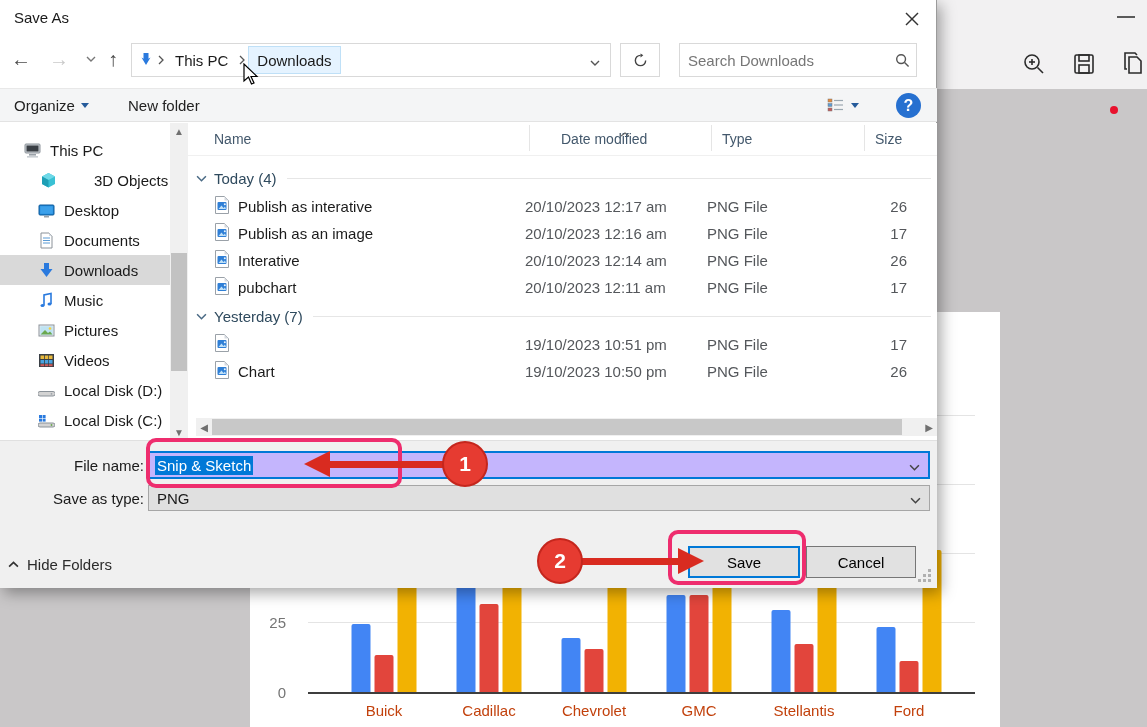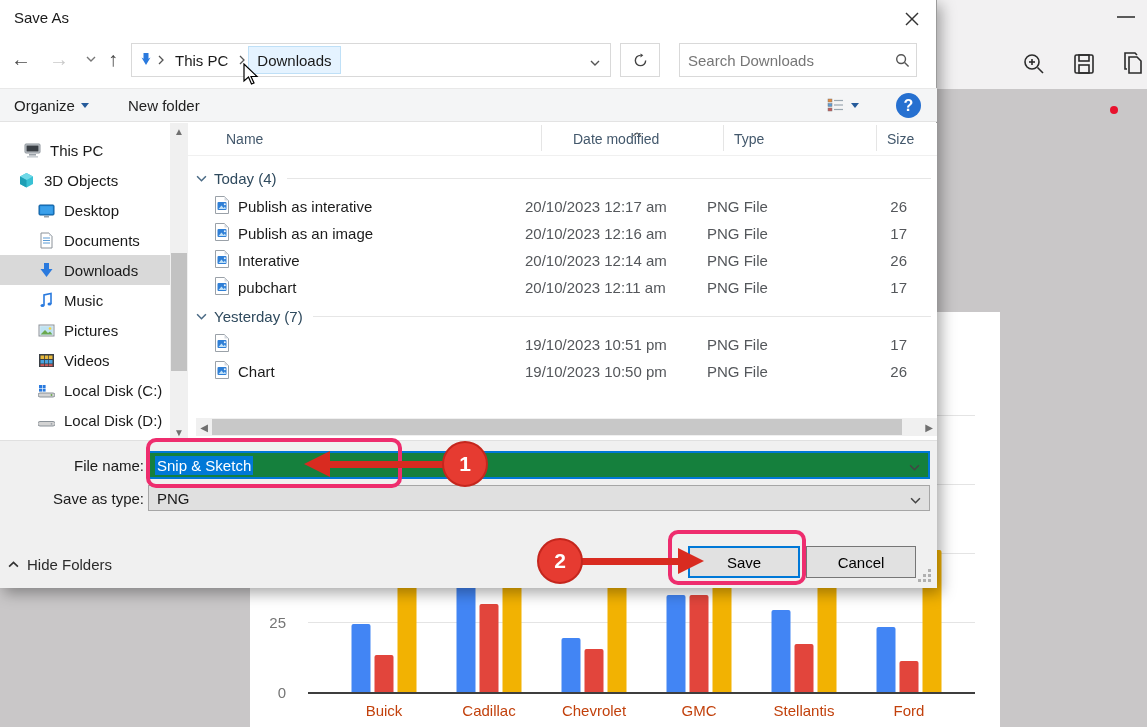--- a/index.html
+++ b/index.html
@@ -51,21 +51,21 @@
   .side-item { height:30px; display:flex; align-items:center; cursor:pointer; white-space:nowrap; }
   .side-item .lbl { margin-left:9px; }
   .side-item.sel { background:#d9d9d9; }
   .side-ico { width:17px; height:17px; flex:0 0 17px; display:flex; }
 
   .vscroll { position:absolute; left:170px; top:0; width:18px; height:317px; background:#f0f0f0; }
   .vscroll .arr { position:absolute; left:0; width:18px; height:16px; display:flex; align-items:center; justify-content:center; color:#707070; font-size:10px; }
   .vthumb { position:absolute; left:1px; width:16px; background:#c2c2c2; }
 
   .filearea { position:absolute; left:188px; top:0; width:749px; height:317px; }
-  .lheader { position:absolute; left:0; top:0; width:749px; height:32px; color:#43586c; font-size:14px;margin-left:12px; }
+  .lheader { position:absolute; left:0; top:0; width:749px; height:32px; color:#43586c; font-size:14px; }
   .lheader .col { position:absolute; top:8px; }
   .col-sep { position:absolute; top:2px; width:1px; height:26px; background:#e5e5e5; }
   .sort-chev { position:absolute; left:432px; top:1px; color:#6b6b6b; }
   .hdr-rule { position:absolute; left:0; top:32px; width:749px; height:1px; background:#f0f0f0; }
 
   .rows { position:absolute; left:0; top:40px; width:749px; }
   .group-hd { height:30px; display:flex; align-items:center; color:#2f4a5e; }
   .group-hd .gchev { width:26px; color:#4a6a85; display:flex; justify-content:center; }
   .group-hd .grule { flex:1; height:1px; background:#e6e6e6; margin:0 6px 0 10px; }
   .frow { height:27px; display:grid; grid-template-columns: 337px 182px 142px 58px; align-items:center; cursor:default; }
@@ -73,21 +73,21 @@
   .frow .fname .fico { margin-right:8px; flex:0 0 16px; }
   .frow .fdate,.frow .ftype { color:#54575b; }
   .frow .fsize { color:#54575b; text-align:right; }
 
   .hscroll { position:absolute; left:8px; top:295px; width:741px; height:18px; background:#f0f0f0; }
   .hscroll .arr { position:absolute; top:0; width:16px; height:18px; display:flex; align-items:center; justify-content:center; color:#707070; font-size:10px; }
   .hthumb { position:absolute; left:16px; top:1px; width:690px; height:16px; background:#c8c8c8; }
 
   .bottombar { position:absolute; left:0; top:440px; width:937px; height:148px; background:#f0f0f0; border-top:1px solid #e0e0e0; }
   .fld-label { position:absolute; width:130px; text-align:right; color:#1a1a1a; }
-  .fn-input { position:absolute; left:148px; top:10px; width:782px; height:28px; background:#15803d; border:2px solid #0078d7; display:flex; align-items:center; padding:0 24px 0 5px; }
+  .fn-input { position:absolute; left:148px; top:10px; width:782px; height:28px; background:#c4b5fd; border:2px solid #0078d7; display:flex; align-items:center; padding:0 24px 0 5px; }
   .fn-sel { background:#0078d7; color:#fff; padding:1px 2px; }
   .dd-chev { position:absolute; right:8px; color:#444; }
   .st-select { position:absolute; left:148px; top:44px; width:782px; height:26px; background:#e0e0e0; border:1px solid #a6a6a6; display:flex; align-items:center; padding:0 24px 0 8px; }
   .hide-folders { position:absolute; left:8px; top:110px; height:26px; display:flex; align-items:center; gap:8px; color:#2b2b2b; cursor:pointer; background:transparent; border:none; font:inherit; }
   .btn { position:absolute; top:105px; height:32px; background:#e1e1e1; display:flex; align-items:center; justify-content:center; font:inherit; cursor:pointer; }
   .btn-save { left:688px; width:112px; border:2px solid #0078d7; }
   .btn-cancel { left:806px; width:110px; border:1px solid #767676; }
   .grip { position:absolute; right:5px; top:128px; width:14px; height:14px; }
 
   
@@ -277,21 +277,21 @@
           <span class="side-ico">
             <svg viewBox="0 0 17 17" width="17" height="17">
               <rect x="1" y="2" width="15" height="9" rx="1" fill="#c9ced3" stroke="#8b9299"></rect>
               <rect x="2.5" y="3.5" width="12" height="6" fill="#3a3f45"></rect>
               <rect x="5" y="12" width="7" height="1.6" fill="#9aa1a8"></rect>
               <rect x="3" y="14" width="11" height="1.6" fill="#c9ced3"></rect>
             </svg>
           </span>
           <span class="lbl">This PC</span>
         </div>
-        <div class="side-item" style="padding-left: 18px;">
+        <div class="side-item" style="padding-left: 40px; gap: 28px;">
           <span class="side-ico">
             <svg viewBox="0 0 17 17" width="17" height="17">
               <path d="M8.5 1 L15 4.5 L15 12 L8.5 15.5 L2 12 L2 4.5 Z" fill="#39c1d4"></path>
               <path d="M8.5 1 L15 4.5 L8.5 8 L2 4.5 Z" fill="#6fd9e8"></path>
               <path d="M8.5 8 L8.5 15.5 L2 12 L2 4.5 Z" fill="#1e9fb5"></path>
             </svg>
           </span>
           <span class="lbl">3D Objects</span>
         </div>
         <div class="side-item" style="padding-left: 38px;">
@@ -366,40 +366,40 @@
                 <rect x="6.8" y="12.2" width="3.5" height="2"></rect>
                 <rect x="11" y="12.2" width="3.5" height="2"></rect>
               </g>
             </svg>
           </span>
           <span class="lbl">Videos</span>
         </div>
         <div class="side-item" style="padding-left: 38px;">
           <span class="side-ico">
             <svg viewBox="0 0 17 17" width="17" height="17">
+              <path d="M2 9.5 h13 a1.8 1.8 0 0 1 0 4.5 h-13 a1.8 1.8 0 0 1 0-4.5 Z" fill="#d3d3d3" stroke="#8b9299"></path>
+              <circle cx="13.5" cy="11.8" r="0.9" fill="#9aa1a8"></circle>
+            </svg>
+          </span>
+          <span class="lbl">Local Disk (D:)</span>
+        </div>
+        <div class="side-item" style="padding-left: 38px;">
+          <span class="side-ico">
+            <svg viewBox="0 0 17 17" width="17" height="17">
               <g fill="#2a7ade">
                 <rect x="1" y="3" width="3" height="3"></rect>
                 <rect x="4.6" y="3" width="3" height="3"></rect>
                 <rect x="1" y="6.6" width="3" height="3"></rect>
                 <rect x="4.6" y="6.6" width="3" height="3"></rect>
               </g>
               <path d="M2 11 h13 a1.5 1.5 0 0 1 0 4 h-13 a1.5 1.5 0 0 1 0-4 Z" fill="#d3d3d3" stroke="#8b9299"></path>
               <circle cx="13.5" cy="13" r="0.9" fill="#6aa84f"></circle>
             </svg>
           </span>
           <span class="lbl">Local Disk (C:)</span>
-        </div>
-        <div class="side-item" style="padding-left: 38px;">
-          <span class="side-ico">
-            <svg viewBox="0 0 17 17" width="17" height="17">
-              <path d="M2 9.5 h13 a1.8 1.8 0 0 1 0 4.5 h-13 a1.8 1.8 0 0 1 0-4.5 Z" fill="#d3d3d3" stroke="#8b9299"></path>
-              <circle cx="13.5" cy="11.8" r="0.9" fill="#9aa1a8"></circle>
-            </svg>
-          </span>
-          <span class="lbl">Local Disk (D:)</span>
         </div>
       </div>
 
     <div class="vscroll">
       <div class="arr" style="top:0;">▲</div>
       <div class="vthumb" style="top:130px; height:118px;"></div>
       <div class="arr" style="bottom:0;">▼</div>
     </div>
 
     <div class="filearea">

